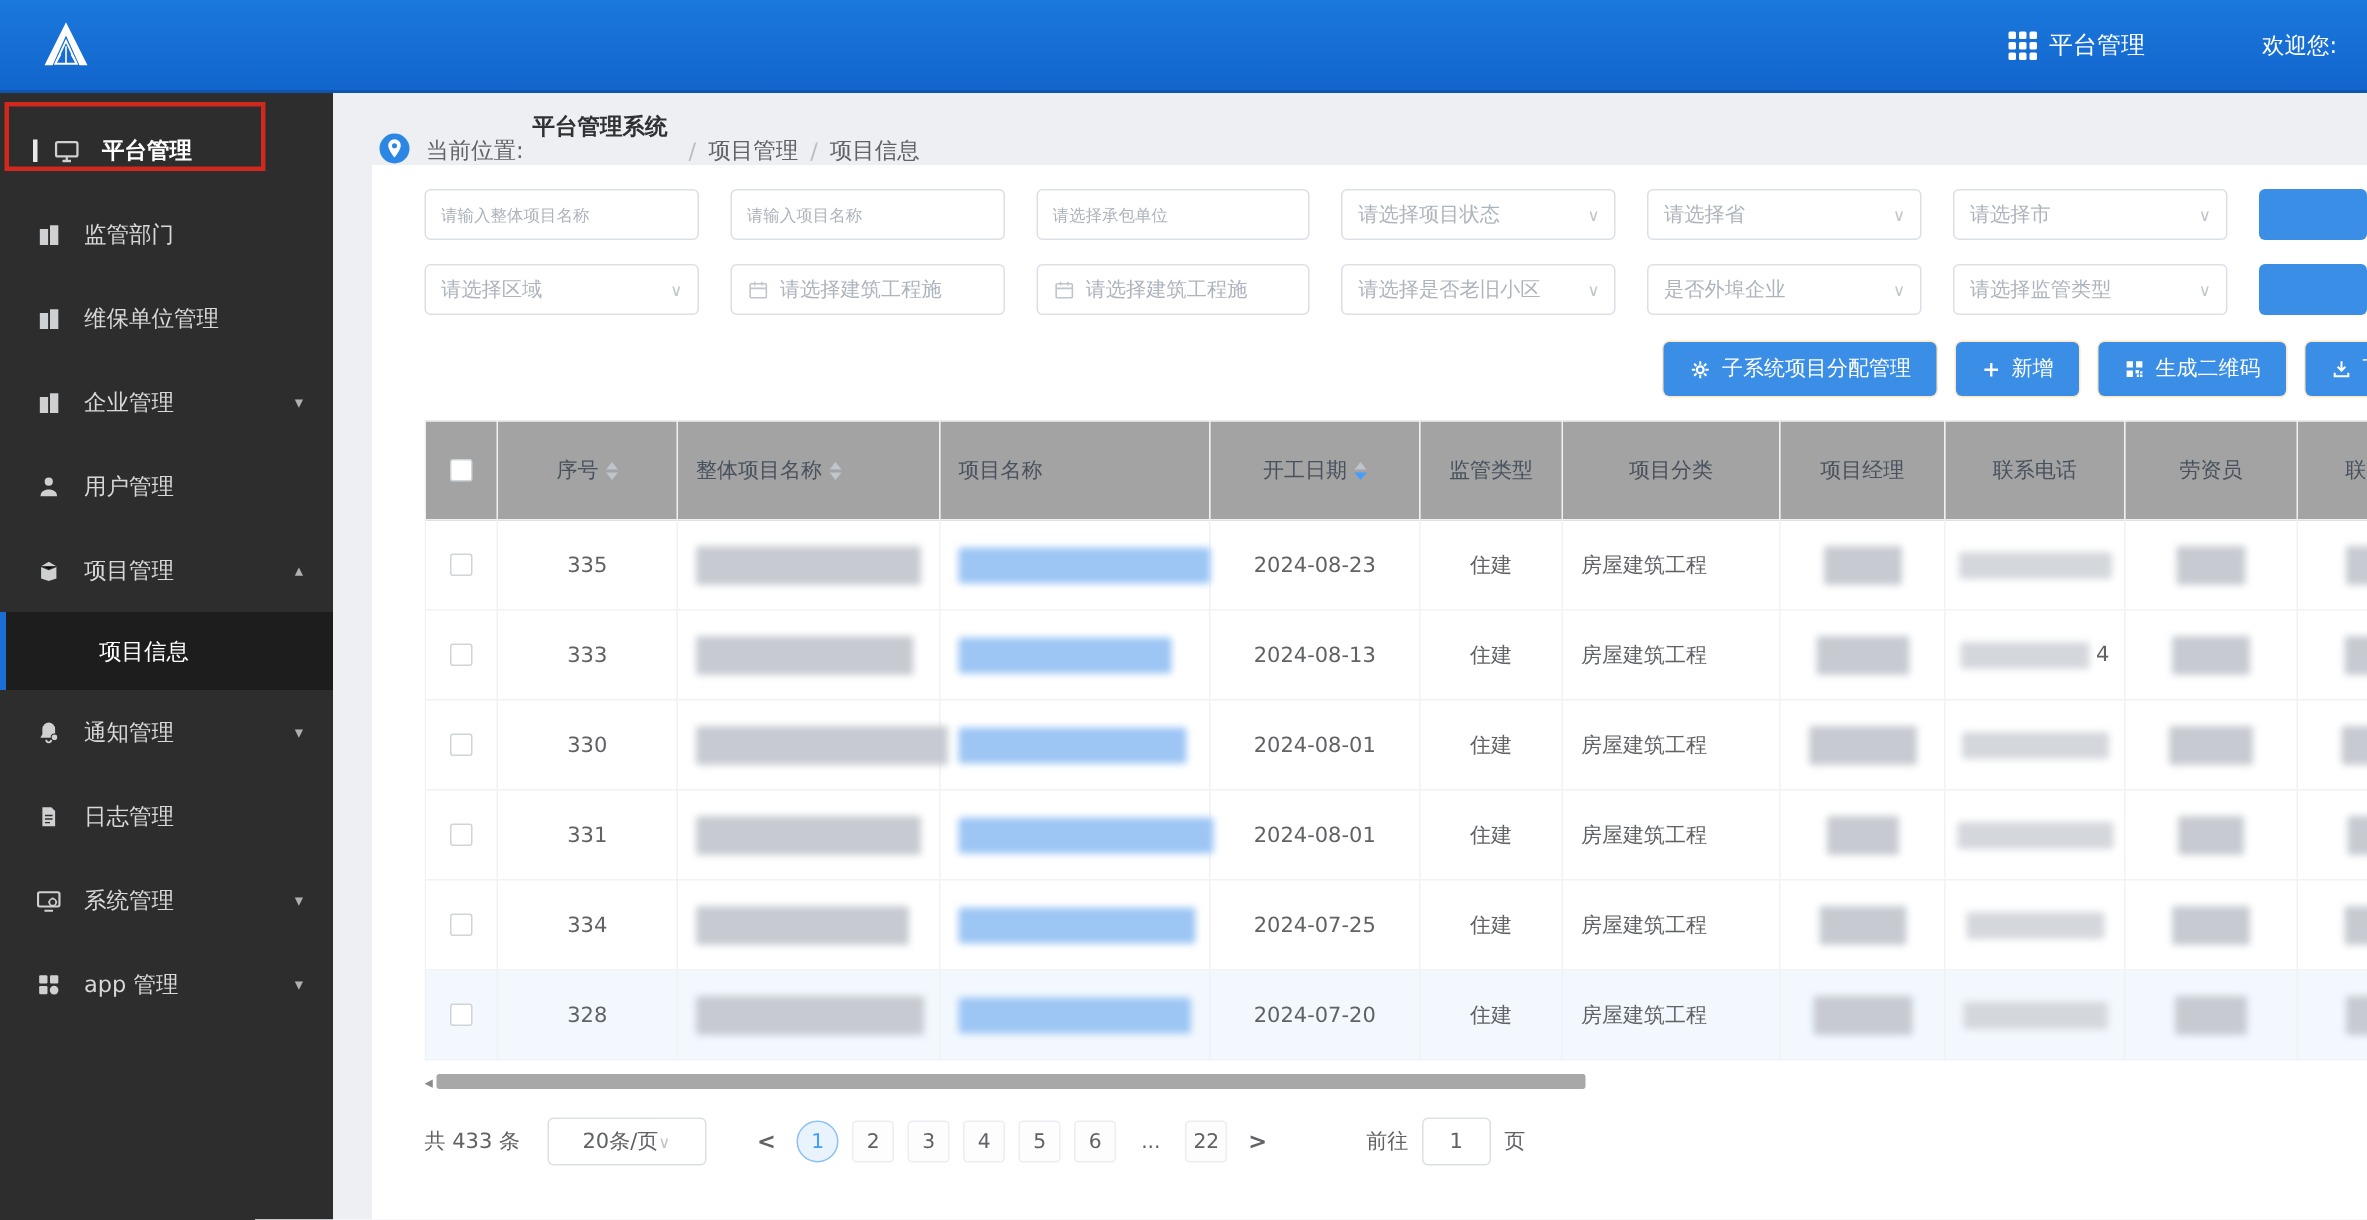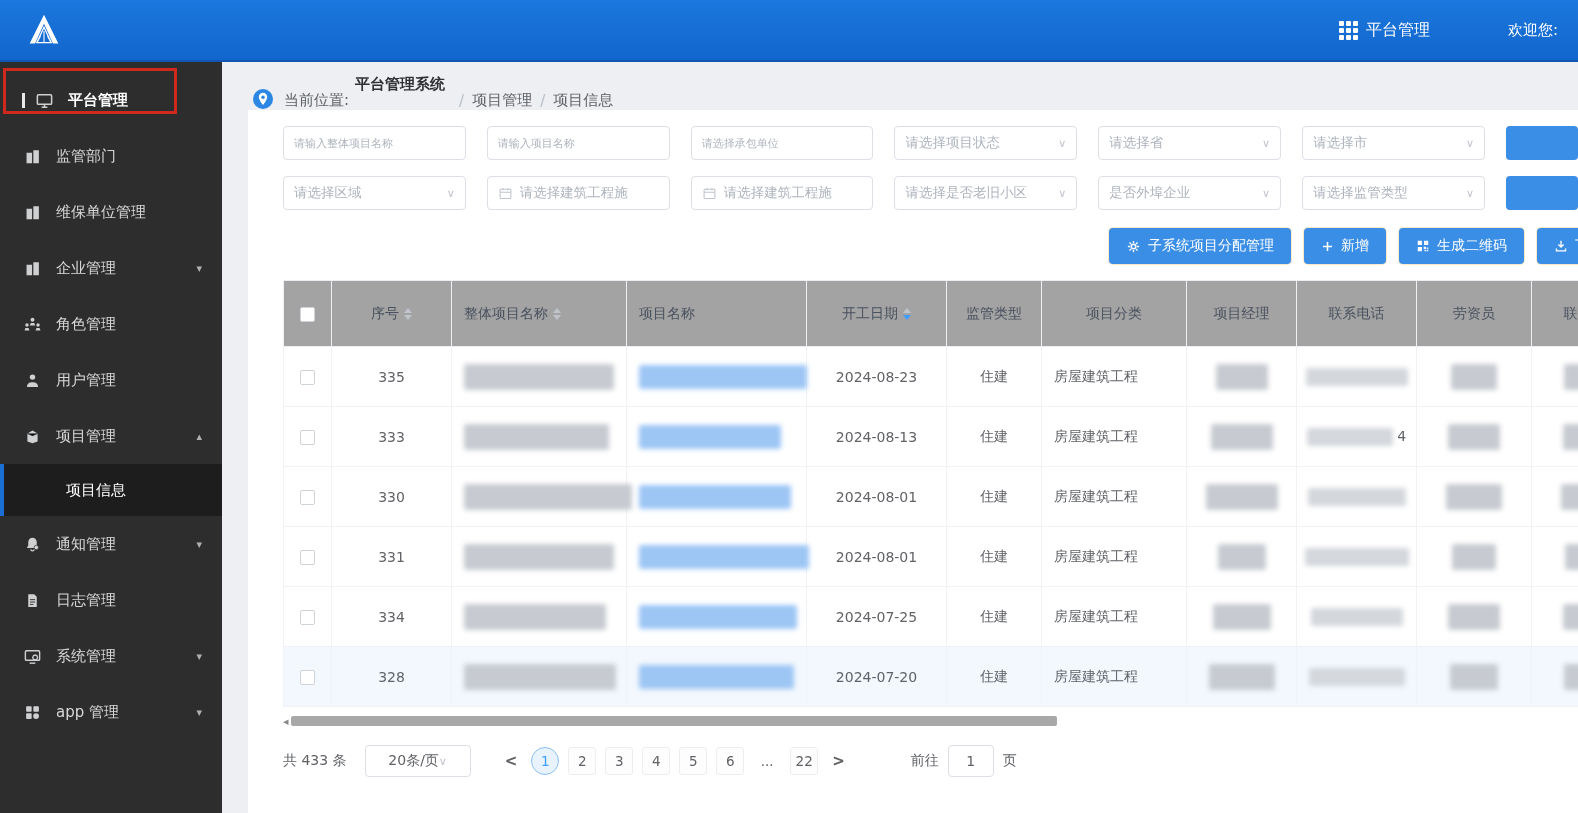--- a/index.html
+++ b/index.html
@@ -171,33 +171,20 @@
           <span class="s-label">维保单位管理</span>
         </div>
         <div class="side-item">
           <span class="s-icon">
             <svg width="17" height="17" viewBox="0 0 20 20">
               <path d="M3 18V5.5h6.5V18H3zm1.7-9.5h1.4v1.6H4.7V8.5zm2.6 0h1.4v1.6H7.3V8.5zm-2.6 3.4h1.4v1.6H4.7v-1.6zm2.6 0h1.4v1.6H7.3v-1.6zM11 18V2.5h6.5V18H11zm1.7-12.6h1.4V7h-1.4V5.4zm2.5 0h1.4V7h-1.4V5.4zm-2.5 3.4h1.4v1.6h-1.4V8.8zm2.5 0h1.4v1.6h-1.4V8.8zm-2.5 3.4h1.4v1.6h-1.4v-1.6z" fill="currentColor"></path>
             </svg>
           </span>
           <span class="s-label">企业管理</span>
           <span class="s-arrow">▾</span>
-        </div>
-        <div class="side-item">
-          <span class="s-icon">
-            <svg width="19" height="17" viewBox="0 0 22 20">
-              <circle cx="11" cy="4.5" r="2.3" fill="currentColor"></circle>
-              <path d="M7.8 11.2 9 8.2h4l1.2 3z" fill="currentColor"></path>
-              <circle cx="4.5" cy="10.5" r="2" fill="currentColor"></circle>
-              <path d="M1.6 17l1.1-3h3.6l1.1 3z" fill="currentColor"></path>
-              <circle cx="17.5" cy="10.5" r="2" fill="currentColor"></circle>
-              <path d="M14.6 17l1.1-3h3.6l1.1 3z" fill="currentColor"></path>
-            </svg>
-          </span>
-          <span class="s-label">角色管理</span>
         </div>
         <div class="side-item">
           <span class="s-icon">
             <svg width="17" height="17" viewBox="0 0 20 20">
               <circle cx="10" cy="6" r="3.2" fill="currentColor"></circle>
               <path d="M3.5 17.5c0-3.6 2.9-5.3 6.5-5.3s6.5 1.7 6.5 5.3H3.5z" fill="currentColor"></path>
             </svg>
           </span>
           <span class="s-label">用户管理</span>
         </div>

